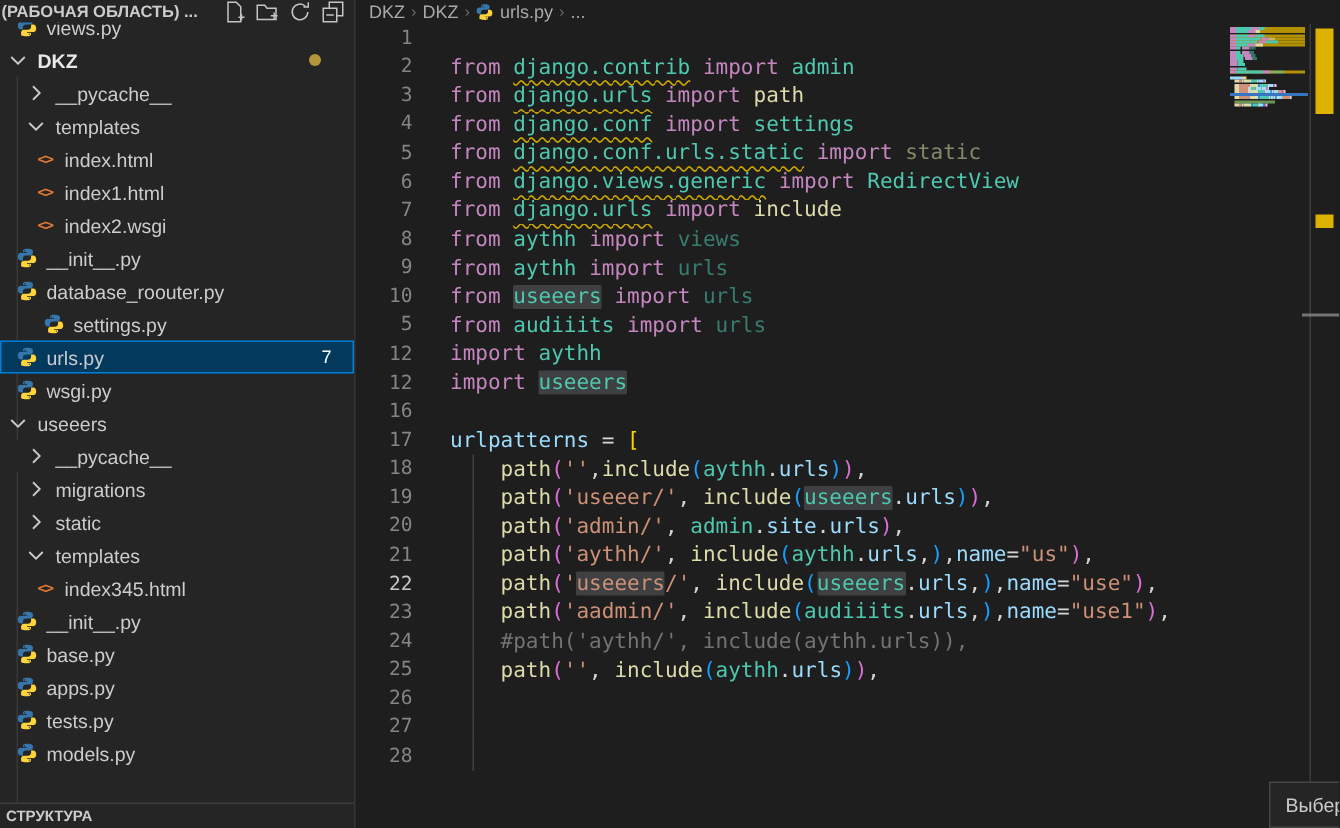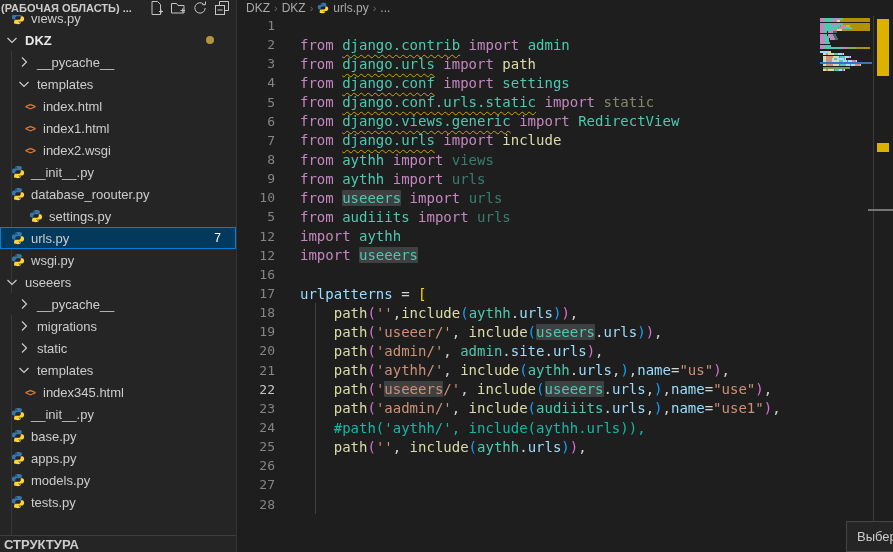--- a/index.html
+++ b/index.html
@@ -21,21 +21,21 @@
   .chev { width:16px; height:16px; flex:0 0 16px; display:inline-flex; align-items:center; justify-content:center; }
   .fico { width:16px; height:16px; flex:0 0 16px; display:inline-flex; align-items:center; justify-content:center; }
   .html-ic { color:#e37933; font-size:10px; font-weight:bold; letter-spacing:-1px; font-family:"DejaVu Sans Mono", monospace; }
   .badge { margin-left:auto; margin-right:15px; font-size:12px; color:#ffffff; }
   .moddot { margin-left:auto; margin-right:22px; width:8px; height:8px; border-radius:50%; }
   .tree-guide { position:absolute; left:11px; width:1px; background:#383838; z-index:0; }
   .g1 { top:51px; height:242px; }
   .g2 { top:315px; height:220px; }
   .sb-footer { position:absolute; left:0; bottom:0; width:100%; height:17px; border-top:1px solid #3c3c3c; background:#252526;
                display:flex; align-items:center; padding-left:4px; z-index:4;
-               font-size:13px; font-weight:bold; color:#cccccc; cursor:pointer; }
+               font-size:10px; font-weight:bold; color:#cccccc; cursor:pointer; }
 
   
   .editor { position:absolute; left:238px; top:0; width:655px; height:552px; background:#1e1e1e; overflow:hidden; }
   .breadcrumb { height:16px; display:flex; align-items:center; gap:4px; padding-left:8px;
                 font-size:12px; color:#a9a9a9; white-space:nowrap; }
   .bc-sep { color:#6a6a6a; font-size:11px; }
   .bc-item { cursor:pointer; }
   .code { position:absolute; left:0; top:16px; width:100%; }
   .cline { height:19.143px; display:flex; align-items:center; white-space:pre; position:relative;
            font-family:"DejaVu Sans Mono", monospace; font-size:14px; }
@@ -271,30 +271,30 @@
           </span>
           <span class="tlabel">apps.py</span>
         </div>
         <div class="trow" style="padding-left: 10px;">
           <span class="fico">
             <svg width="14" height="14" viewBox="0 0 16 16" fill="none" xmlns="http://www.w3.org/2000/svg">
               <path fill="#3776ab" d="M7.9 1C4.9 1 5 2.3 5 2.3v1.4h3v.4H3.8S1 3.8 1 6.9s2.4 3 2.4 3h1.5V8.4s-.1-2.4 2.4-2.4h2.9s2.3 0 2.3-2.2V2.9S12.9 1 7.9 1zM6.2 2.1c.3 0 .5.2.5.5s-.2.5-.5.5-.5-.2-.5-.5.2-.5.5-.5z"></path>
               <path fill="#ffd43b" d="M8.1 15c3 0 2.9-1.3 2.9-1.3v-1.4H8v-.4h4.2S15 12.2 15 9.1s-2.4-3-2.4-3h-1.5v1.5s.1 2.4-2.4 2.4H5.8s-2.3 0-2.3 2.2v1.9S3.1 15 8.1 15zm1.7-1.1c-.3 0-.5-.2-.5-.5s.2-.5.5-.5.5.2.5.5-.2.5-.5.5z"></path>
             </svg>
           </span>
+          <span class="tlabel">tests.py</span>
+        </div>
+        <div class="trow" style="padding-left: 10px;">
+          <span class="fico">
+            <svg width="14" height="14" viewBox="0 0 16 16" fill="none" xmlns="http://www.w3.org/2000/svg">
+              <path fill="#3776ab" d="M7.9 1C4.9 1 5 2.3 5 2.3v1.4h3v.4H3.8S1 3.8 1 6.9s2.4 3 2.4 3h1.5V8.4s-.1-2.4 2.4-2.4h2.9s2.3 0 2.3-2.2V2.9S12.9 1 7.9 1zM6.2 2.1c.3 0 .5.2.5.5s-.2.5-.5.5-.5-.2-.5-.5.2-.5.5-.5z"></path>
+              <path fill="#ffd43b" d="M8.1 15c3 0 2.9-1.3 2.9-1.3v-1.4H8v-.4h4.2S15 12.2 15 9.1s-2.4-3-2.4-3h-1.5v1.5s.1 2.4-2.4 2.4H5.8s-2.3 0-2.3 2.2v1.9S3.1 15 8.1 15zm1.7-1.1c-.3 0-.5-.2-.5-.5s.2-.5.5-.5.5.2.5.5-.2.5-.5.5z"></path>
+            </svg>
+          </span>
           <span class="tlabel">models.py</span>
-        </div>
-        <div class="trow" style="padding-left: 10px;">
-          <span class="fico">
-            <svg width="14" height="14" viewBox="0 0 16 16" fill="none" xmlns="http://www.w3.org/2000/svg">
-              <path fill="#3776ab" d="M7.9 1C4.9 1 5 2.3 5 2.3v1.4h3v.4H3.8S1 3.8 1 6.9s2.4 3 2.4 3h1.5V8.4s-.1-2.4 2.4-2.4h2.9s2.3 0 2.3-2.2V2.9S12.9 1 7.9 1zM6.2 2.1c.3 0 .5.2.5.5s-.2.5-.5.5-.5-.2-.5-.5.2-.5.5-.5z"></path>
-              <path fill="#ffd43b" d="M8.1 15c3 0 2.9-1.3 2.9-1.3v-1.4H8v-.4h4.2S15 12.2 15 9.1s-2.4-3-2.4-3h-1.5v1.5s.1 2.4-2.4 2.4H5.8s-2.3 0-2.3 2.2v1.9S3.1 15 8.1 15zm1.7-1.1c-.3 0-.5-.2-.5-.5s.2-.5.5-.5.5.2.5.5-.2.5-.5.5z"></path>
-            </svg>
-          </span>
-          <span class="tlabel">tests.py</span>
         </div>
       </div>
     <div class="sb-footer">
       <span>СТРУКТУРА</span>
     </div>
   </aside>
 
   <main class="editor">
     <div class="breadcrumb" id="breadcrumb">
         <span class="bc-item">DKZ</span>
@@ -326,21 +326,21 @@
         <div class="cline"><span class="lnum">12</span><span class="ltext"><span style="color: rgb(197, 134, 192);">import </span><span style="color: rgb(78, 201, 176);">aythh</span></span></div>
         <div class="cline"><span class="lnum">12</span><span class="ltext"><span style="color: rgb(197, 134, 192);">import </span><span class="hl" style="color: rgb(78, 201, 176);">useeers</span></span></div>
         <div class="cline"><span class="lnum">16</span><span class="ltext"></span></div>
         <div class="cline"><span class="lnum">17</span><span class="ltext"><span style="color: rgb(156, 220, 254);">urlpatterns</span><span style="color: rgb(212, 212, 212);"> = </span><span style="color: rgb(255, 215, 0);">[</span></span></div>
         <div class="cline"><span class="iguide"></span><span class="lnum">18</span><span class="ltext"><span style="color: rgb(212, 212, 212);">    </span><span style="color: rgb(220, 220, 170);">path</span><span style="color: rgb(218, 112, 214);">(</span><span style="color: rgb(206, 145, 120);">''</span><span style="color: rgb(212, 212, 212);">,</span><span style="color: rgb(220, 220, 170);">include</span><span style="color: rgb(23, 159, 255);">(</span><span style="color: rgb(78, 201, 176);">aythh</span><span style="color: rgb(212, 212, 212);">.</span><span style="color: rgb(156, 220, 254);">urls</span><span style="color: rgb(23, 159, 255);">)</span><span style="color: rgb(218, 112, 214);">)</span><span style="color: rgb(212, 212, 212);">,</span></span></div>
         <div class="cline"><span class="iguide"></span><span class="lnum">19</span><span class="ltext"><span style="color: rgb(212, 212, 212);">    </span><span style="color: rgb(220, 220, 170);">path</span><span style="color: rgb(218, 112, 214);">(</span><span style="color: rgb(206, 145, 120);">'useeer/'</span><span style="color: rgb(212, 212, 212);">, </span><span style="color: rgb(220, 220, 170);">include</span><span style="color: rgb(23, 159, 255);">(</span><span class="hl" style="color: rgb(78, 201, 176);">useeers</span><span style="color: rgb(212, 212, 212);">.</span><span style="color: rgb(156, 220, 254);">urls</span><span style="color: rgb(23, 159, 255);">)</span><span style="color: rgb(218, 112, 214);">)</span><span style="color: rgb(212, 212, 212);">,</span></span></div>
         <div class="cline"><span class="iguide"></span><span class="lnum">20</span><span class="ltext"><span style="color: rgb(212, 212, 212);">    </span><span style="color: rgb(220, 220, 170);">path</span><span style="color: rgb(218, 112, 214);">(</span><span style="color: rgb(206, 145, 120);">'admin/'</span><span style="color: rgb(212, 212, 212);">, </span><span style="color: rgb(78, 201, 176);">admin</span><span style="color: rgb(212, 212, 212);">.</span><span style="color: rgb(156, 220, 254);">site</span><span style="color: rgb(212, 212, 212);">.</span><span style="color: rgb(156, 220, 254);">urls</span><span style="color: rgb(218, 112, 214);">)</span><span style="color: rgb(212, 212, 212);">,</span></span></div>
         <div class="cline"><span class="iguide"></span><span class="lnum">21</span><span class="ltext"><span style="color: rgb(212, 212, 212);">    </span><span style="color: rgb(220, 220, 170);">path</span><span style="color: rgb(218, 112, 214);">(</span><span style="color: rgb(206, 145, 120);">'aythh/'</span><span style="color: rgb(212, 212, 212);">, </span><span style="color: rgb(220, 220, 170);">include</span><span style="color: rgb(23, 159, 255);">(</span><span style="color: rgb(78, 201, 176);">aythh</span><span style="color: rgb(212, 212, 212);">.</span><span style="color: rgb(156, 220, 254);">urls</span><span style="color: rgb(212, 212, 212);">,</span><span style="color: rgb(23, 159, 255);">)</span><span style="color: rgb(212, 212, 212);">,</span><span style="color: rgb(156, 220, 254);">name</span><span style="color: rgb(212, 212, 212);">=</span><span style="color: rgb(206, 145, 120);">"us"</span><span style="color: rgb(218, 112, 214);">)</span><span style="color: rgb(212, 212, 212);">,</span></span></div>
         <div class="cline"><span class="iguide"></span><span class="lnum active">22</span><span class="ltext"><span style="color: rgb(212, 212, 212);">    </span><span style="color: rgb(220, 220, 170);">path</span><span style="color: rgb(218, 112, 214);">(</span><span style="color: rgb(206, 145, 120);">'</span><span class="hl" style="color: rgb(206, 145, 120);">useeers</span><span style="color: rgb(206, 145, 120);">/'</span><span style="color: rgb(212, 212, 212);">, </span><span style="color: rgb(220, 220, 170);">include</span><span style="color: rgb(23, 159, 255);">(</span><span class="hl" style="color: rgb(78, 201, 176);">useeers</span><span style="color: rgb(212, 212, 212);">.</span><span style="color: rgb(156, 220, 254);">urls</span><span style="color: rgb(212, 212, 212);">,</span><span style="color: rgb(23, 159, 255);">)</span><span style="color: rgb(212, 212, 212);">,</span><span style="color: rgb(156, 220, 254);">name</span><span style="color: rgb(212, 212, 212);">=</span><span style="color: rgb(206, 145, 120);">"use"</span><span style="color: rgb(218, 112, 214);">)</span><span style="color: rgb(212, 212, 212);">,</span></span></div>
         <div class="cline"><span class="iguide"></span><span class="lnum">23</span><span class="ltext"><span style="color: rgb(212, 212, 212);">    </span><span style="color: rgb(220, 220, 170);">path</span><span style="color: rgb(218, 112, 214);">(</span><span style="color: rgb(206, 145, 120);">'aadmin/'</span><span style="color: rgb(212, 212, 212);">, </span><span style="color: rgb(220, 220, 170);">include</span><span style="color: rgb(23, 159, 255);">(</span><span style="color: rgb(78, 201, 176);">audiiits</span><span style="color: rgb(212, 212, 212);">.</span><span style="color: rgb(156, 220, 254);">urls</span><span style="color: rgb(212, 212, 212);">,</span><span style="color: rgb(23, 159, 255);">)</span><span style="color: rgb(212, 212, 212);">,</span><span style="color: rgb(156, 220, 254);">name</span><span style="color: rgb(212, 212, 212);">=</span><span style="color: rgb(206, 145, 120);">"use1"</span><span style="color: rgb(218, 112, 214);">)</span><span style="color: rgb(212, 212, 212);">,</span></span></div>
-        <div class="cline"><span class="iguide"></span><span class="lnum">24</span><span class="ltext"><span style="color: rgb(212, 212, 212);">    </span><span style="color: #14b8a6;">#path('aythh/', include(aythh.urls)),</span></span></div>
+        <div class="cline"><span class="iguide"></span><span class="lnum">24</span><span class="ltext"><span style="color: rgb(212, 212, 212);">    </span><span style="color: #737373;">#path('aythh/', include(aythh.urls)),</span></span></div>
         <div class="cline"><span class="iguide"></span><span class="lnum">25</span><span class="ltext"><span style="color: rgb(212, 212, 212);">    </span><span style="color: rgb(220, 220, 170);">path</span><span style="color: rgb(218, 112, 214);">(</span><span style="color: rgb(206, 145, 120);">''</span><span style="color: rgb(212, 212, 212);">, </span><span style="color: rgb(220, 220, 170);">include</span><span style="color: rgb(23, 159, 255);">(</span><span style="color: rgb(78, 201, 176);">aythh</span><span style="color: rgb(212, 212, 212);">.</span><span style="color: rgb(156, 220, 254);">urls</span><span style="color: rgb(23, 159, 255);">)</span><span style="color: rgb(218, 112, 214);">)</span><span style="color: rgb(212, 212, 212);">,</span></span></div>
         <div class="cline"><span class="iguide"></span><span class="lnum">26</span><span class="ltext"></span></div>
         <div class="cline"><span class="iguide"></span><span class="lnum">27</span><span class="ltext"></span></div>
         <div class="cline"><span class="iguide"></span><span class="lnum">28</span><span class="ltext"></span></div>
       </div>
     <div class="minimap" id="minimap">
         <div class="mmrow" style="top: 2.2px; width: 50px; background: rgba(204, 167, 0, 0.85);"><span style="width: 3.6px; background: rgb(197, 134, 192);"></span><span style="width: 10.08px; background: rgb(78, 201, 176);"></span><span style="width: 0.72px; background: transparent;"></span><span style="width: 5.04px; background: rgb(197, 134, 192);"></span><span style="width: 3.6px; background: rgb(78, 201, 176);"></span></div>
         <div class="mmrow" style="top: 4.4px; width: 50px; background: rgba(204, 167, 0, 0.85);"><span style="width: 3.6px; background: rgb(197, 134, 192);"></span><span style="width: 7.92px; background: rgb(78, 201, 176);"></span><span style="width: 0.72px; background: transparent;"></span><span style="width: 5.04px; background: rgb(197, 134, 192);"></span><span style="width: 2.88px; background: rgb(220, 220, 170);"></span></div>
         <div class="mmrow" style="top: 6.6px; width: 50px; background: rgba(204, 167, 0, 0.85);"><span style="width: 3.6px; background: rgb(197, 134, 192);"></span><span style="width: 7.92px; background: rgb(78, 201, 176);"></span><span style="width: 0.72px; background: transparent;"></span><span style="width: 5.04px; background: rgb(197, 134, 192);"></span><span style="width: 5.76px; background: rgb(78, 201, 176);"></span></div>
         <div class="mmrow" style="top: 8.8px; width: 50px; background: rgba(204, 167, 0, 0.85);"><span style="width: 3.6px; background: rgb(197, 134, 192);"></span><span style="width: 16.56px; background: rgb(78, 201, 176);"></span><span style="width: 0.72px; background: transparent;"></span><span style="width: 5.04px; background: rgb(197, 134, 192);"></span><span style="width: 4.32px; background: rgb(220, 220, 170); opacity: 0.5;"></span></div>

